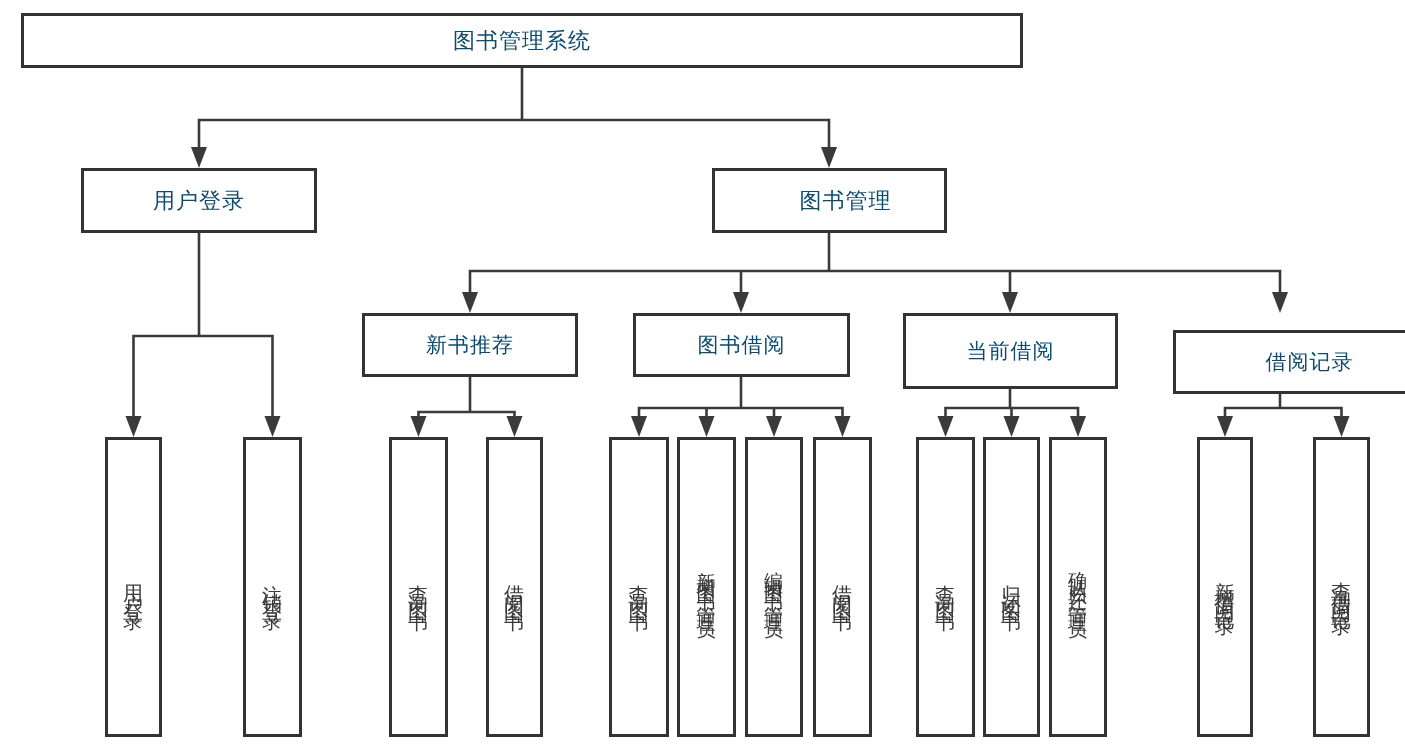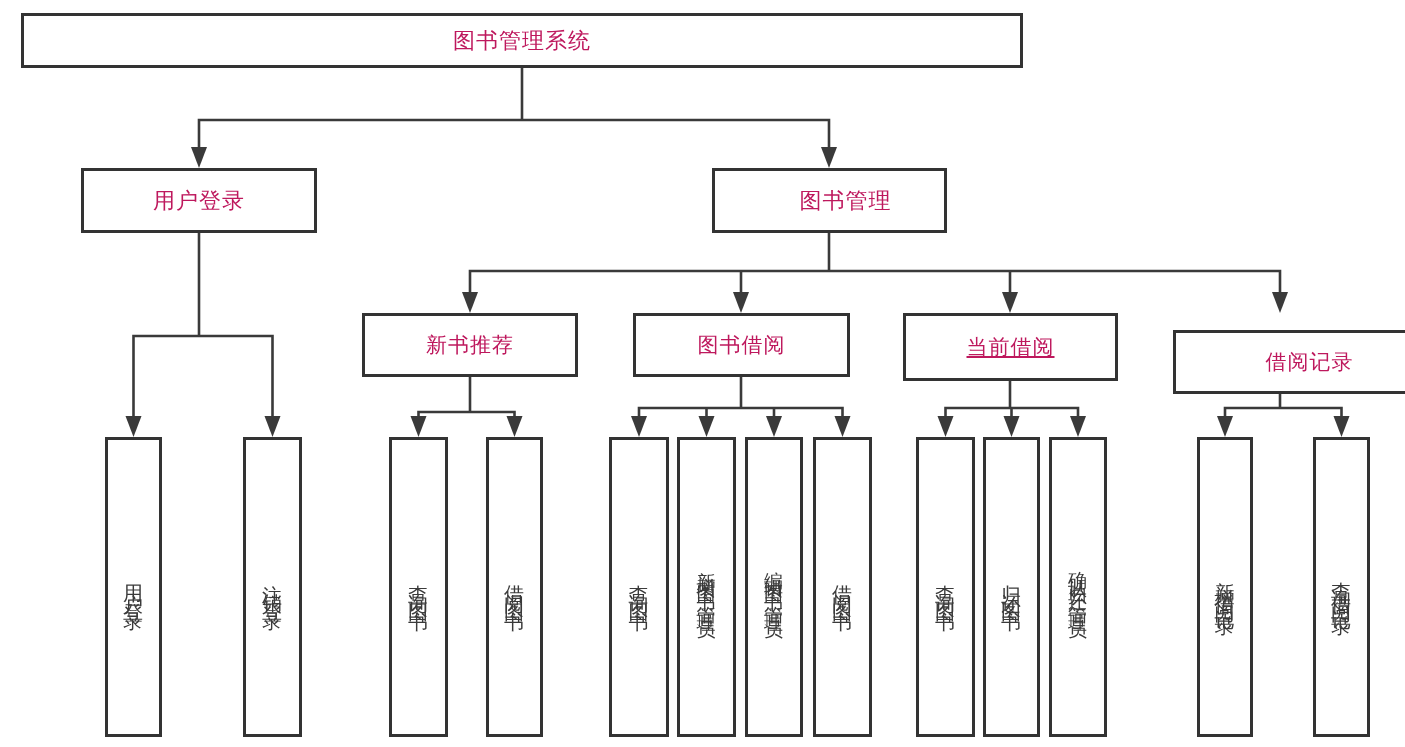--- a/index.html
+++ b/index.html
@@ -21,21 +21,21 @@
     width: 1405px; height: 747px;
   }
   .box {
     position: absolute;
     box-sizing: border-box;
     border: 3px solid #333333;
     background: #ffffff;
     display: flex;
     align-items: center;
     justify-content: center;
-    color: #be185d;
+    color: #0c4a6e;
     font-size: 21px;
     letter-spacing: 1px;
     white-space: nowrap;
   }
   .vbox {
     position: absolute;
     box-sizing: border-box;
     border: 3px solid #333333;
     background: #ffffff;
     display: flex;
@@ -116,21 +116,21 @@
     </g>
   </svg>
 
   <div class="box" style="left:21px; top:13px; width:1002px; height:55px; font-size:22px;">图书管理系统</div>
 
   <div class="box" style="left:81px; top:168px; width:236px; height:65px; font-size:22px;">用户登录</div>
   <div class="box" style="left:712px; top:168px; width:235px; height:65px; font-size:22px;padding-left:32px;">图书管理</div>
 
   <div class="box" style="left:362px; top:313px; width:216px; height:64px;text-align:right;">新书推荐</div>
   <div class="box" style="left:633px; top:313px; width:217px; height:64px;">图书借阅</div>
-  <div class="box" style="left:903px; top:313px; width:215px; height:68px;text-decoration:underline;">当前借阅</div>
+  <div class="box" style="left:903px; top:313px; width:215px; height:76px;">当前借阅</div>
   <div class="box" style="left:1173px; top:330px; width:254px; height:64px;padding-left:19px;">借阅记录</div>
 
   <div class="vbox" style="left:105px; top:437px; width:57px; height:300px;">
     <span>用户登录</span>
   </div>
   <div class="vbox" style="left:243px; top:437px; width:59px; height:300px;">
     <span>注销登录</span>
   </div>
 
   <div class="vbox" style="left:389px; top:437px; width:59px; height:300px;">

